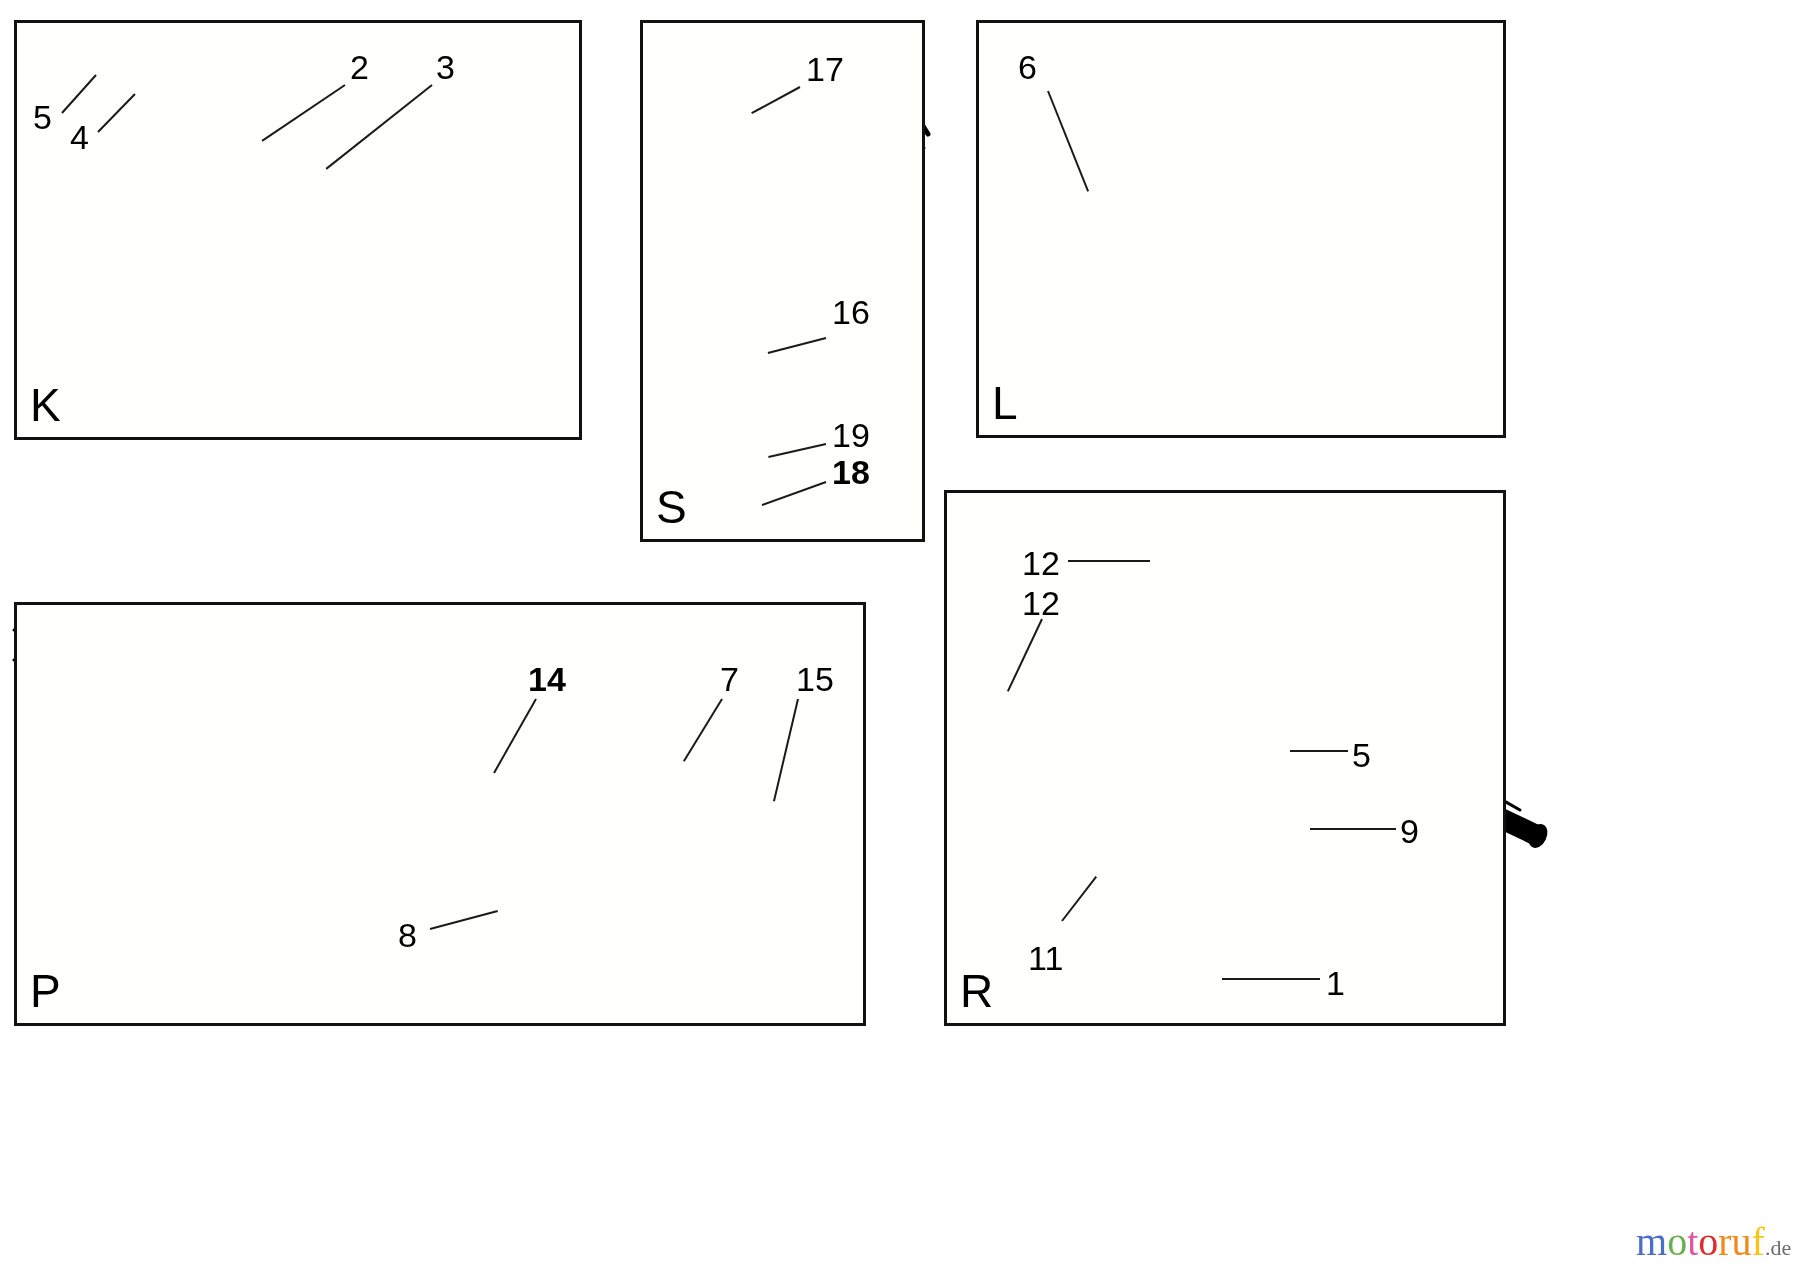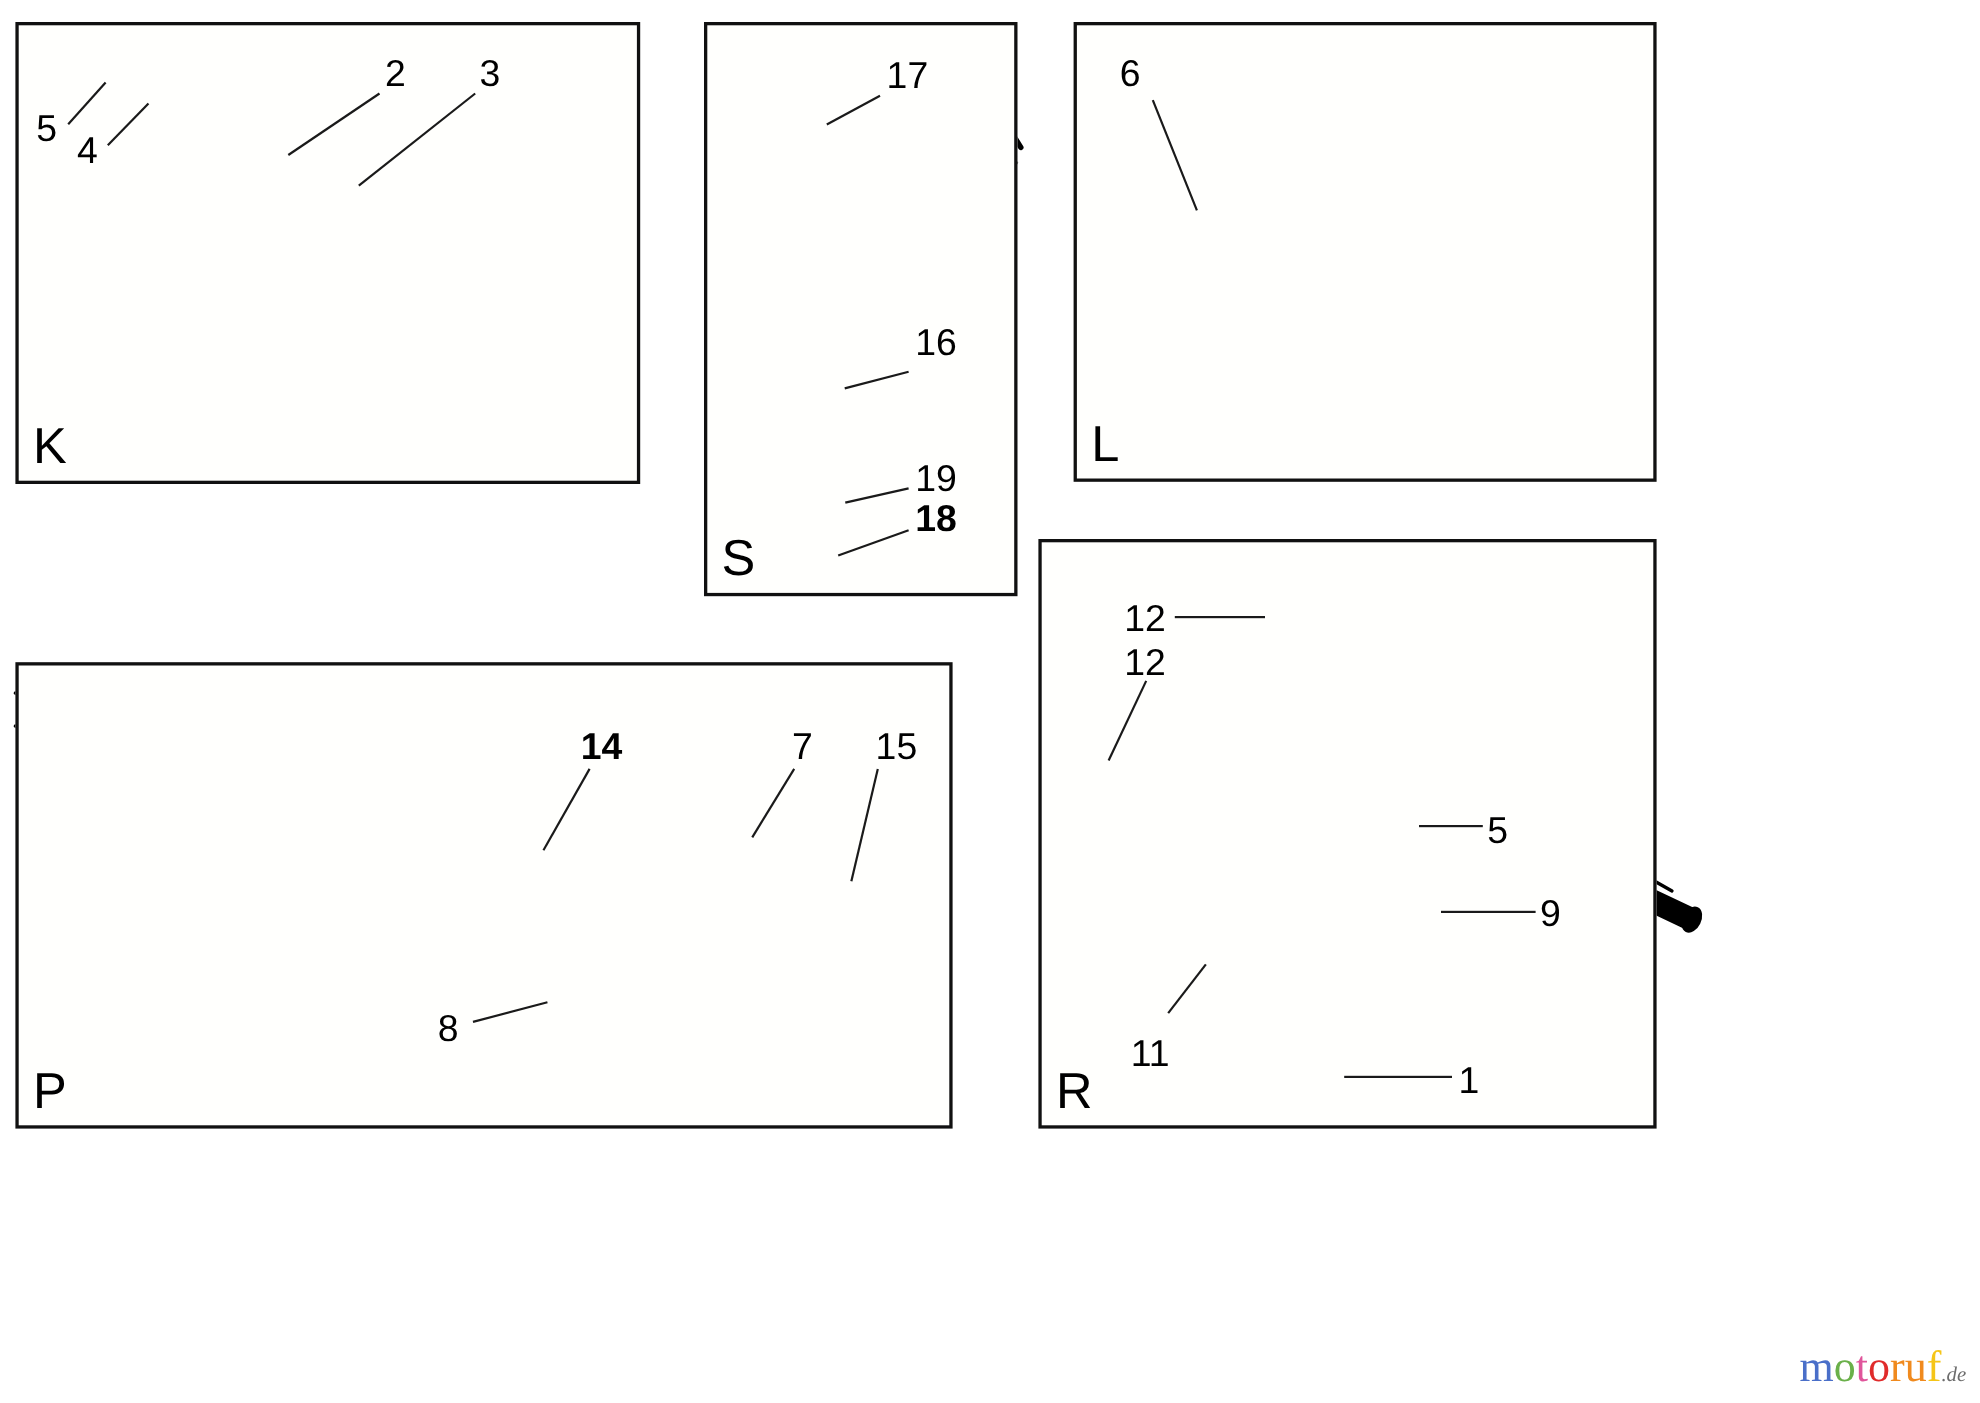--- a/index.html
+++ b/index.html
@@ -20,21 +20,21 @@
   
   .lead{position:absolute;background:#1a1a1a;transform-origin:0 50%;height:2px;}
 
   
   svg.art{position:absolute;left:0;top:0;width:1800px;height:1275px;pointer-events:none;}
 
   
   .logo{position:absolute;left:1636px;top:1222px;font-family:"Liberation Serif",serif;
         font-size:40px;line-height:40px;letter-spacing:0px;white-space:nowrap;}
   .logo span{font-weight:400;}
-  .logo .suffix{font-size:19px;color:#6d6d6d;font-style:italic;}
+  .logo .suffix{font-size:22px;color:#6d6d6d;}
 </style>
 </head>
 <body>
 
 <div class="canvas">
 
   <svg class="art" viewBox="0 0 1800 1275" xmlns="http://www.w3.org/2000/svg">
     <defs>
       <g id="hexnut">
         <ellipse cx="0" cy="0" rx="15" ry="13" fill="#000"></ellipse>

